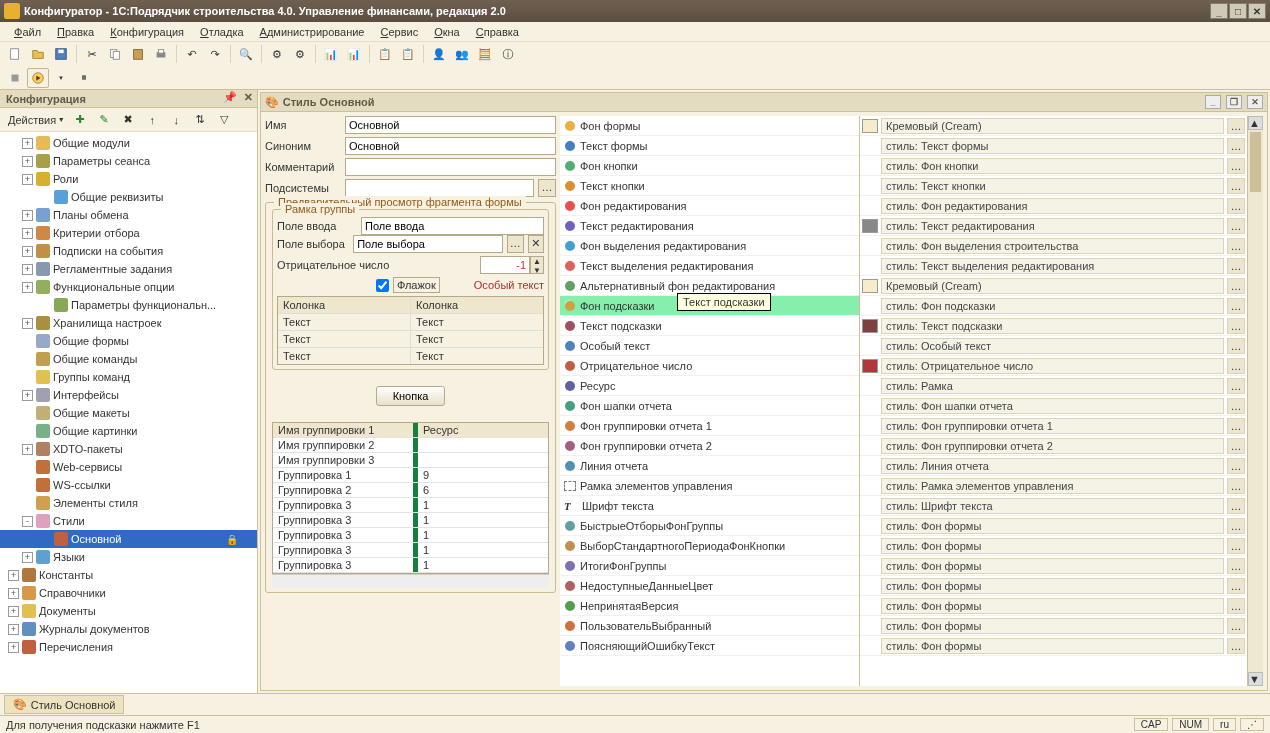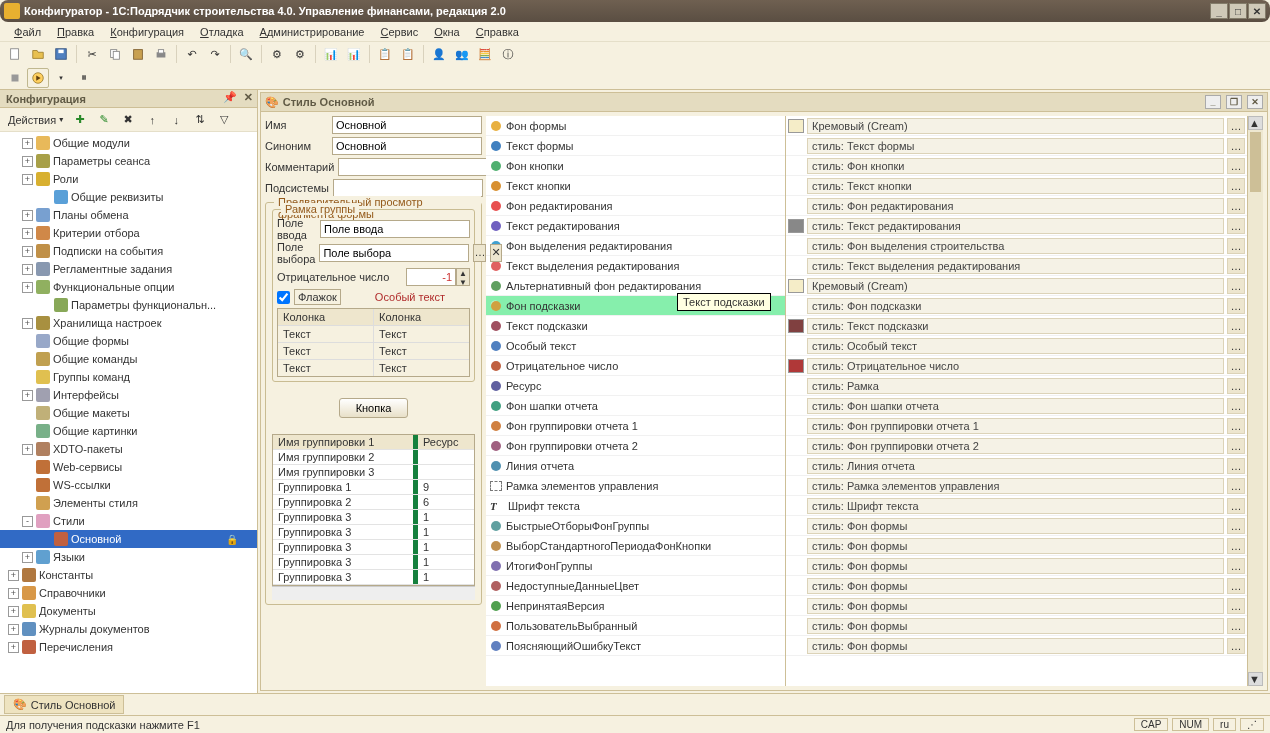--- a/index.html
+++ b/index.html
@@ -14,21 +14,20 @@
 }
 
 .titlebar {
   background: linear-gradient(#6f6051, #5a4e42);
   height: 22px;
   display: flex;
   align-items: center;
   padding: 0 4px;
   color: #fff;
   font-weight: bold;
-  border-radius: 8px;
 }
 .titlebar .icon { width: 16px; height: 16px; background: #e8b030; margin-right: 4px; border-radius: 2px; }
 .titlebar .spacer { flex: 1; }
 .titlebar .wbtn {
   width: 18px; height: 16px;
   margin-left: 1px;
   background: #cfc9b8;
   border: 1px solid #837c6a;
   display: flex; align-items: center; justify-content: center;
   font-size: 10px; color: #333; cursor: pointer;
@@ -130,21 +129,21 @@
 .child-titlebar .spacer { flex: 1; }
 .child-titlebar .wb { width: 16px; height: 14px; border: 1px solid #aaa; background: #eee; font-size: 9px; display:flex;align-items:center;justify-content:center; cursor:pointer; margin-left:1px;}
 .child-body {
   flex: 1; display: flex; gap: 4px;
   border: 1px solid #cdbf97; border-top: none;
   background: #f6f1e0;
   padding: 4px;
   overflow: hidden;
 }
 .form-col {
-  width: 217px;
+  width: 291px;
   display: flex; flex-direction: column; gap: 3px;
 }
 .form-row { display: flex; align-items: center; gap: 4px; }
 .form-row label { width: 76px; }
 .form-row input {
   flex: 1; height: 18px;
   border: 1px solid #b5a98a;
   background: #fff; padding: 0 3px;
   font: inherit;
 }
@@ -165,21 +164,21 @@
   border: 1px solid #c9bc92;
   padding: 4px; position: relative; border-radius: 3px;
 }
 .inner-fieldset .legend { color: #945a1b; }
 .neg-row { display: flex; align-items: center; justify-content: flex-end; gap: 4px; margin-top: 3px;}
 .neg-row span { margin-right: auto; }
 .spinner { display:flex; }
 .spinner input { width: 50px; text-align:right; height:18px; border:1px solid #b5a98a; color: #c33; padding-right:3px; font:inherit;}
 .spinner .sbtn { width:14px; height:18px; border:1px solid #b5a98a; background:#ede6cf; font-size:8px; display:flex; flex-direction:column; }
 .spinner .sbtn div{flex:1;display:flex;align-items:center;justify-content:center;cursor:pointer;}
-.chk-row { display:flex; align-items:center; gap:4px; margin:3px 0;}
+.chk-row { display:flex; align-items:center; gap:4px; margin:3px 0;justify-content:flex-end;}
 .special-text { color: #b02c2c; margin-left: 30px; }
 .mini-table {
   border: 1px solid #b5a98a; margin-top:3px;
 }
 .mini-table .mrow { display:flex; border-bottom:1px solid #ddd; }
 .mini-table .mrow:last-child{border-bottom:none;}
 .mini-table .mrow div { flex:1; padding:2px 5px; border-right:1px solid #ddd;}
 .mini-table .mrow div:last-child{border-right:none;}
 .mini-table .hdr { background:#eee6cd; }
 .button-row { display:flex; justify-content:center; margin:16px 0;}

